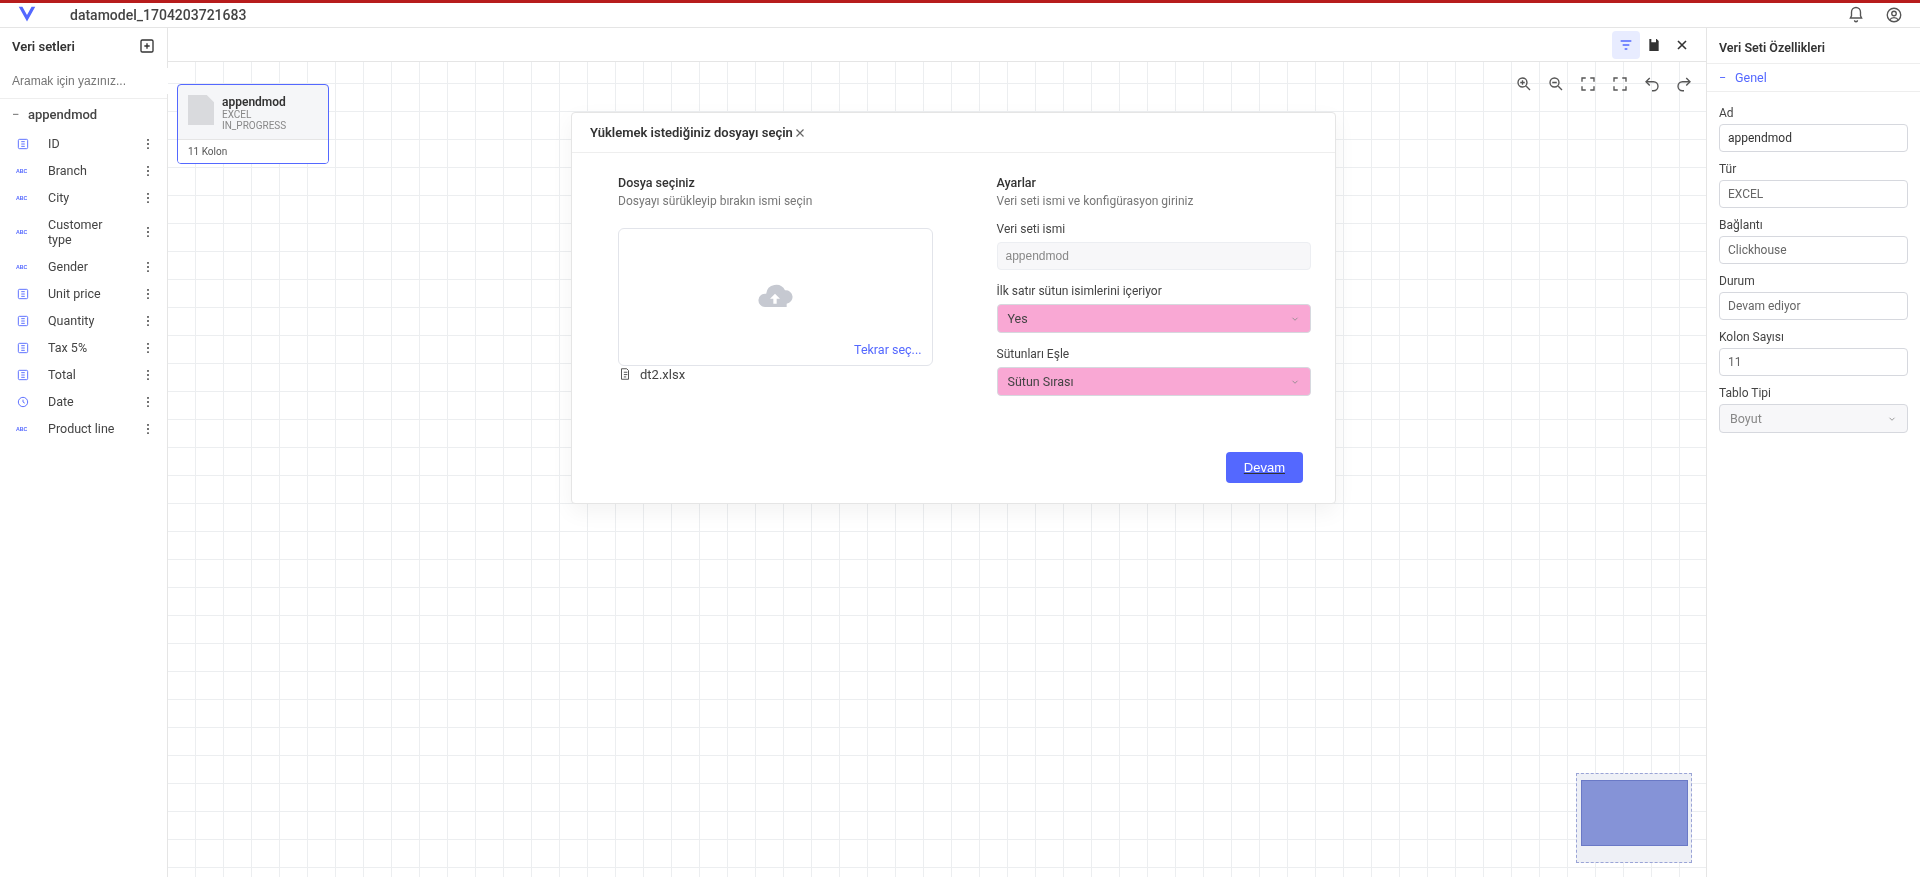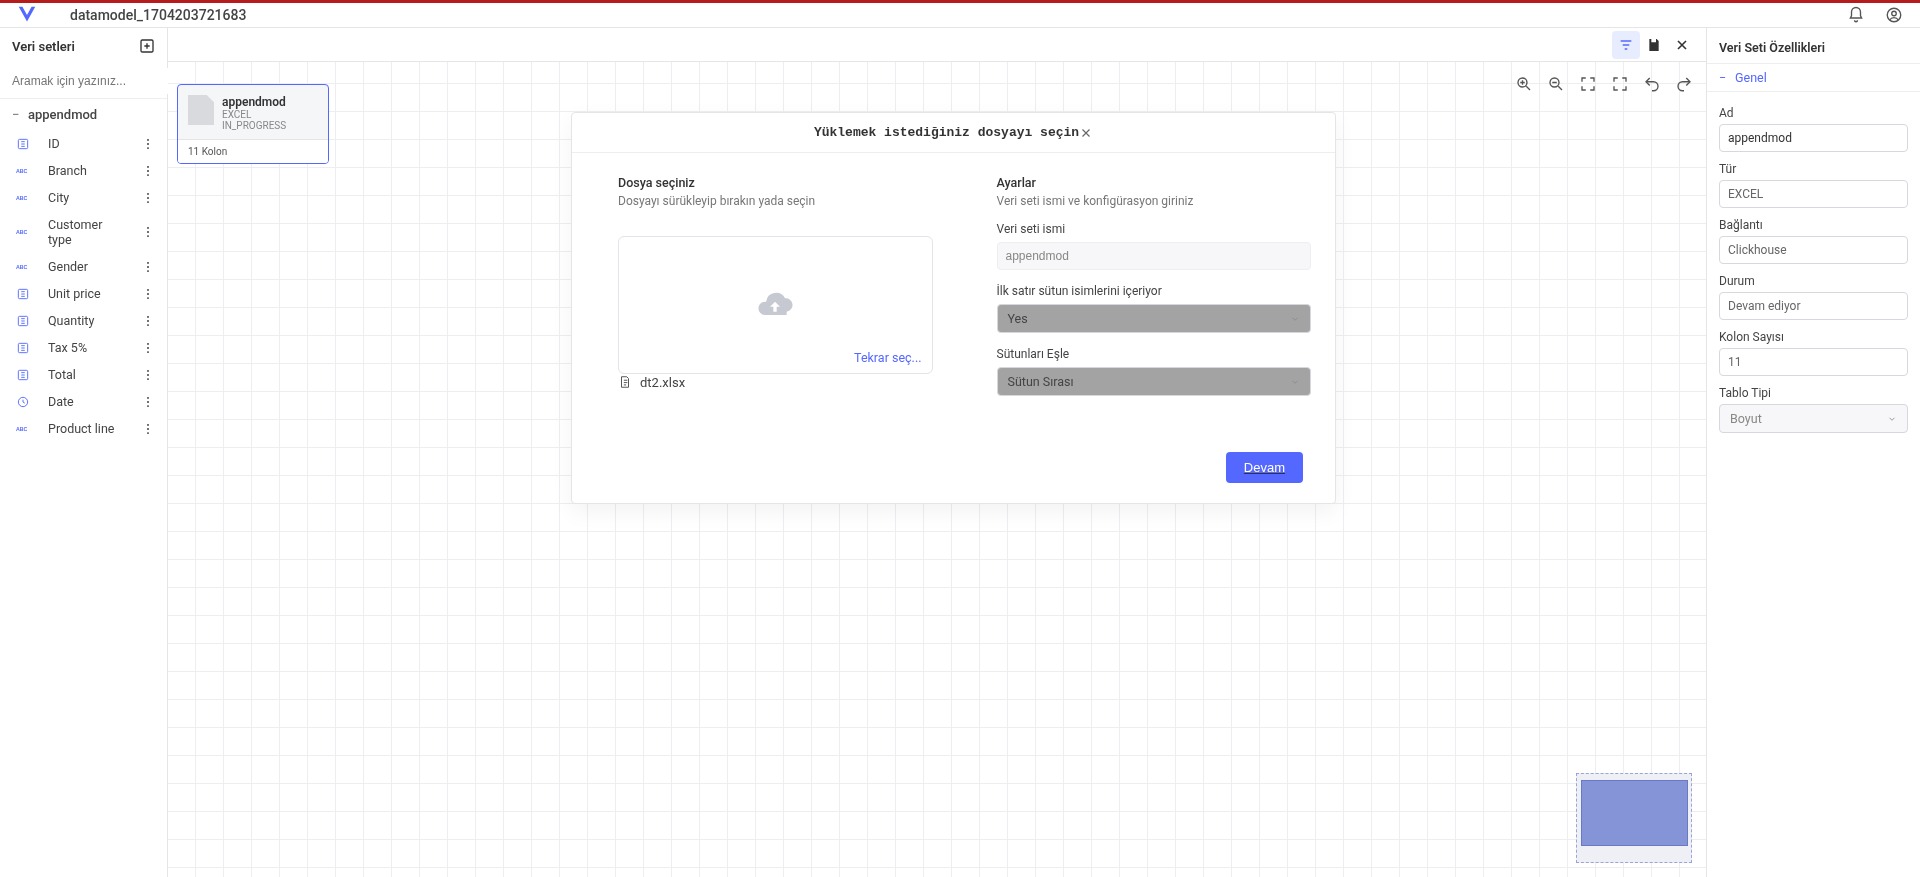--- a/index.html
+++ b/index.html
@@ -63,34 +63,34 @@
 .rpanel-sec .minus { width: 10px; margin-right: 6px; }
 .rpanel-form { padding: 8px 12px; display: flex; flex-direction: column; gap: 4px; }
 .fld-label { font-size: 12px; color: #444; margin-top: 6px; }
 .fld { border: 1px solid #d6d8de; border-radius: 4px; padding: 6px 8px; font-size: 12px; color: #333; background: #fff; }
 .fld.readonly { color: #666; }
 .fld.sel { display: flex; align-items: center; justify-content: space-between; color: #888; background:#f7f7f9; }
 .chev { width: 10px; height: 10px; }
 
 
 .modal { position: absolute; top: 84px; left: 403px; width: 765px; background: #fff; border: 1px solid #e5e5e5; border-radius: 4px; box-shadow: 0 8px 22px rgba(0,0,0,0.05); display: flex; flex-direction: column; }
-.modal-hdr { display: flex; align-items: center; justify-content: center; padding: 12px 18px; border-bottom: 1px solid #eee; font-family: Liberation Mono, monospace; }
+.modal-hdr { display: flex; align-items: center; justify-content: flex-start; padding: 12px 18px; border-bottom: 1px solid #eee; }
 .modal-hdr .ttl { font-size: 13px; font-weight: 600; color: #333; }
 .modal-hdr .x { width: 14px; height: 14px; color: #666; cursor: pointer; }
 .modal-body { display: flex; padding: 22px 24px 0 46px; gap: 64px; }
 .mcol { flex: 1; }
 .msub { font-size: 12.5px; color: #333; font-weight: 500; }
 .mdesc { font-size: 12px; color: #777; margin-top: 4px; }
-.drop { margin-top: 28px; border: 1px solid #e2e4ea; border-radius: 6px; height: 138px; display: flex; align-items: center; justify-content: center; position: relative; }
+.drop { margin-top: 20px; border: 1px solid #e2e4ea; border-radius: 6px; height: 138px; display: flex; align-items: center; justify-content: center; position: relative; }
 .cloud { width: 48px; height: 40px; color: #c6c9d1; }
 .retry { position: absolute; right: 10px; bottom: 8px; font-size: 12.5px; color: #5468ff; cursor: pointer; }
 .file-line { display: flex; align-items: center; gap: 8px; font-size: 13px; color: #444; }
 .mcol2 .mlbl { font-size: 12px; color: #444; margin-top: 14px; margin-bottom: 6px; }
 .mcol2 input.fld { width: 100%; background: #f7f7f9; color:#888; border-color:#eceef2; }
-.sel { border: 1px solid #d6d8de; border-radius: 4px; padding: 6px 10px; font-size: 12.5px; color: #444; display: flex; align-items: center; justify-content: space-between; cursor: pointer; background:#a3a3a3; }
+.sel { border: 1px solid #d6d8de; border-radius: 4px; padding: 6px 10px; font-size: 12.5px; color: #444; display: flex; align-items: center; justify-content: space-between; cursor: pointer; background:#f9a8d4; }
 .modal-ftr { display: flex; justify-content: flex-end; padding: 56px 32px 20px 32px; text-decoration: underline; }
 .btn { background: #5468ff; color: #fff; border: none; border-radius: 4px; padding: 8px 18px; font-size: 13px; cursor: pointer; }
 
 svg { display: block; }
 </style>
 </head>
 <body>
 
 <div class="app">
   <div class="topbar">
@@ -361,21 +361,21 @@
         <div class="modal">
           <div class="modal-hdr">
             <span class="ttl">Yüklemek istediğiniz dosyayı seçin</span>
             <svg class="x" viewBox="0 0 24 24" fill="none" stroke="currentColor" stroke-width="2">
                 <path d="M6 6l12 12M18 6L6 18"></path>
               </svg>
           </div>
           <div class="modal-body">
             <div class="mcol">
               <div class="msub">Dosya seçiniz</div>
-              <div class="mdesc">Dosyayı sürükleyip bırakın yada seçin</div>
+              <div class="mdesc">Dosyayı sürükleyip bırakın ismi seçin</div>
               <div class="drop">
                 <svg class="cloud" viewBox="0 0 24 24" fill="currentColor">
                     <path d="M19 18H6a4 4 0 1 1 .7-7.95A6 6 0 0 1 18 8a4 4 0 0 1 1 8z"></path>
                     <path fill="#fff" d="M12 10l3 3h-2v3h-2v-3H9z"></path>
                   </svg>
                 <span class="retry">Tekrar seç...</span>
               </div>
               <div class="file-line">
                 <svg width="14" height="16" viewBox="0 0 24 24" fill="none" stroke="#555" stroke-width="1.7">
                     <path d="M6 3h9l3 3v15H6z"></path>

